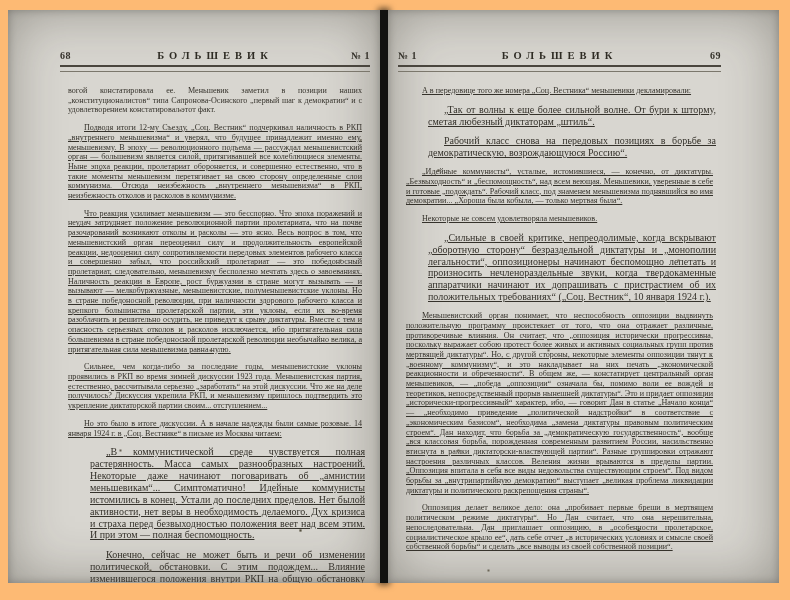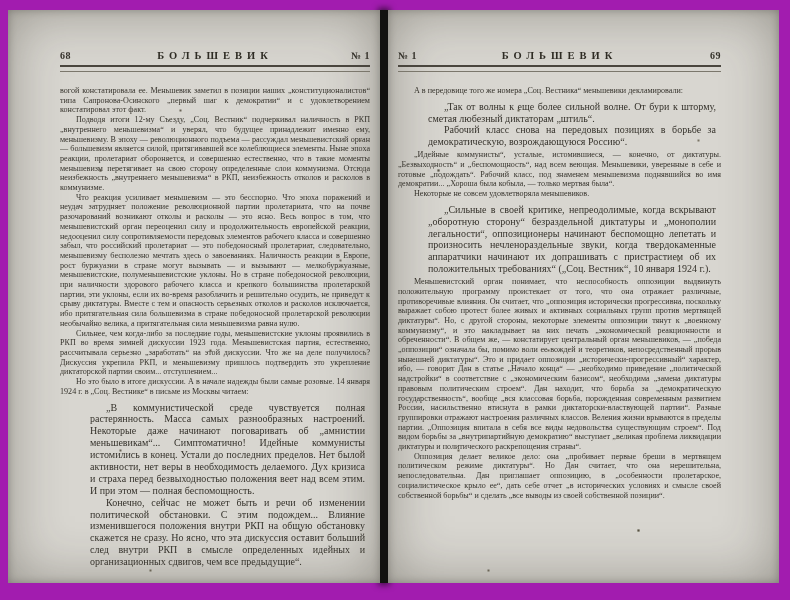--- a/index.html
+++ b/index.html
@@ -1,17 +1,17 @@
 <!DOCTYPE html>
 <html><head>
 <meta charset="utf-8">
 <style>
   html,body { margin:0; padding:0; background:#0b0b0b; }
   .frame {
-    position:relative; width:790px; height:600px; background:#a21caf; overflow:hidden;
+    position:relative; width:790px; height:600px; background:#fdba74; overflow:hidden;
     font-family:"Liberation Serif","DejaVu Serif",serif;
   }
   .spread {
     position:absolute; top:10px; left:8px; right:11px; bottom:17px;
     display:flex;
   }
   .page {
     position:relative; background:#d8d6d0; overflow:hidden;
     box-shadow: inset 0 0 55px rgba(45,40,28,.38), inset 0 0 8px rgba(0,0,0,.28);
   }
@@ -27,22 +27,22 @@
   }
   .running-title {
     position:absolute; left:0; right:0; text-align:center;
     letter-spacing:5px; font-weight:bold; color:#2e2b24; font-size:10.5px;
   }
   .head-rule {
     margin-top:4px; height:4px;
     border-top:2px solid #4a463e; border-bottom:1px solid #7b776c;
   }
   .page-body { margin-top:14px; text-align:justify; color:#35322b; }
-  .para { margin:0; font-size:8.1px; line-height:1.2; }
-  .para.indent { text-indent:16px; }
+  .para { margin:8px; font-size:8.1px; line-height:1.2; }
+  .para.indent { text-indent:16px;text-decoration:underline; }
   .para.quote {
     font-size:10px; line-height:1.19; margin-left:30px; margin-right:5px;
   }
   .para.quote.first-quote { margin-top:5px; }
   .para.body + .para.quote { margin-top:5px; }
   .para.quote + .para.body { margin-top:2px; }
   .noise { position:absolute; width:1px; height:1px; background:transparent; pointer-events:none;
     box-shadow: 40px 120px 0 .6px #5a5548, 150px 300px 0 .5px #6a6456, 240px 480px 0 .6px #55503f,
                 90px 520px 0 .5px #6a6456, 280px 210px 0 .5px #7a7464, 200px 555px 0 .6px #5a5548,
                 60px 400px 0 .5px #6a6456, 300px 90px 0 .5px #7a7464, 120px 60px 0 .5px #6a6456;

